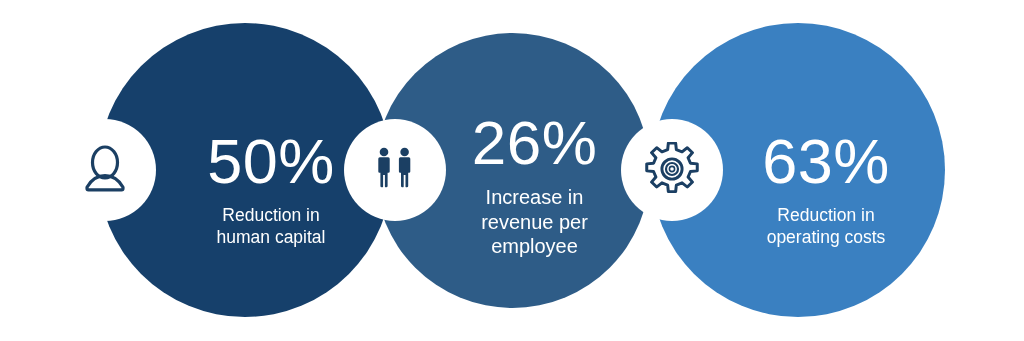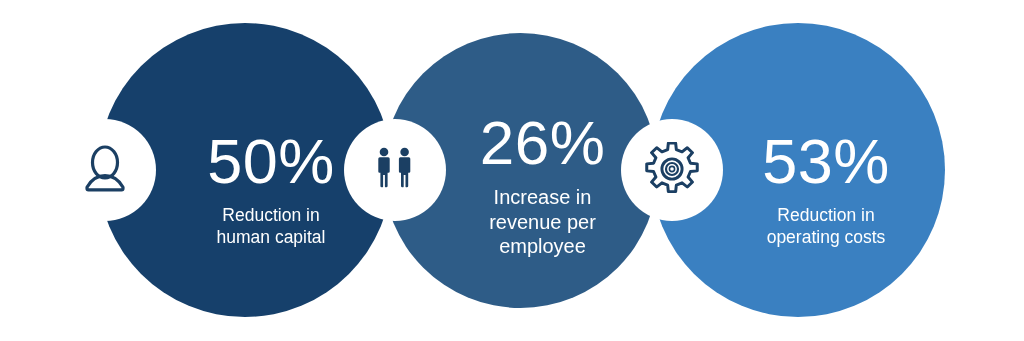--- a/index.html
+++ b/index.html
@@ -67,21 +67,21 @@
     top: 23px;
     width: 294px;
     height: 294px;
   }
   #circle-human-capital .stat-inner { padding-left: 52px; padding-top: 38px; }
   #circle-human-capital .stat-value { font-size: 63px; }
   #circle-human-capital .stat-caption { font-size: 17.5px; margin-top: 12px; }
 
   
   #circle-revenue-per-employee {
-    left: 383px;
+    left: 375px;
     top: 33px;
     width: 275px;
     height: 275px;
   }
   #circle-revenue-per-employee .stat-inner { padding-left: 44px; padding-top: 30px; }
   #circle-revenue-per-employee .stat-value { font-size: 62px; }
   #circle-revenue-per-employee .stat-caption { font-size: 20px; margin-top: 11px; }
 
   
   #circle-operating-costs {
@@ -129,21 +129,21 @@
     <div class="stat-inner">
       <span class="stat-value">26%</span>
       <span class="stat-caption">Increase in
 revenue per
 employee</span>
     </div>
   </div>
 
   <div class="stat-circle" id="circle-operating-costs" style="background: rgb(58, 128, 193);">
     <div class="stat-inner">
-      <span class="stat-value">53%</span>
+      <span class="stat-value">63%</span>
       <span class="stat-caption">Reduction in
 operating costs</span>
     </div>
   </div>
 
   <div class="icon-badge" id="badge-person">
     <svg width="58" height="58" viewBox="0 0 58 58" aria-hidden="true">
 
       <ellipse cx="29" cy="21.5" rx="12.5" ry="15.5" fill="none" stroke="#1B3F63" stroke-width="3.2"></ellipse>
 

